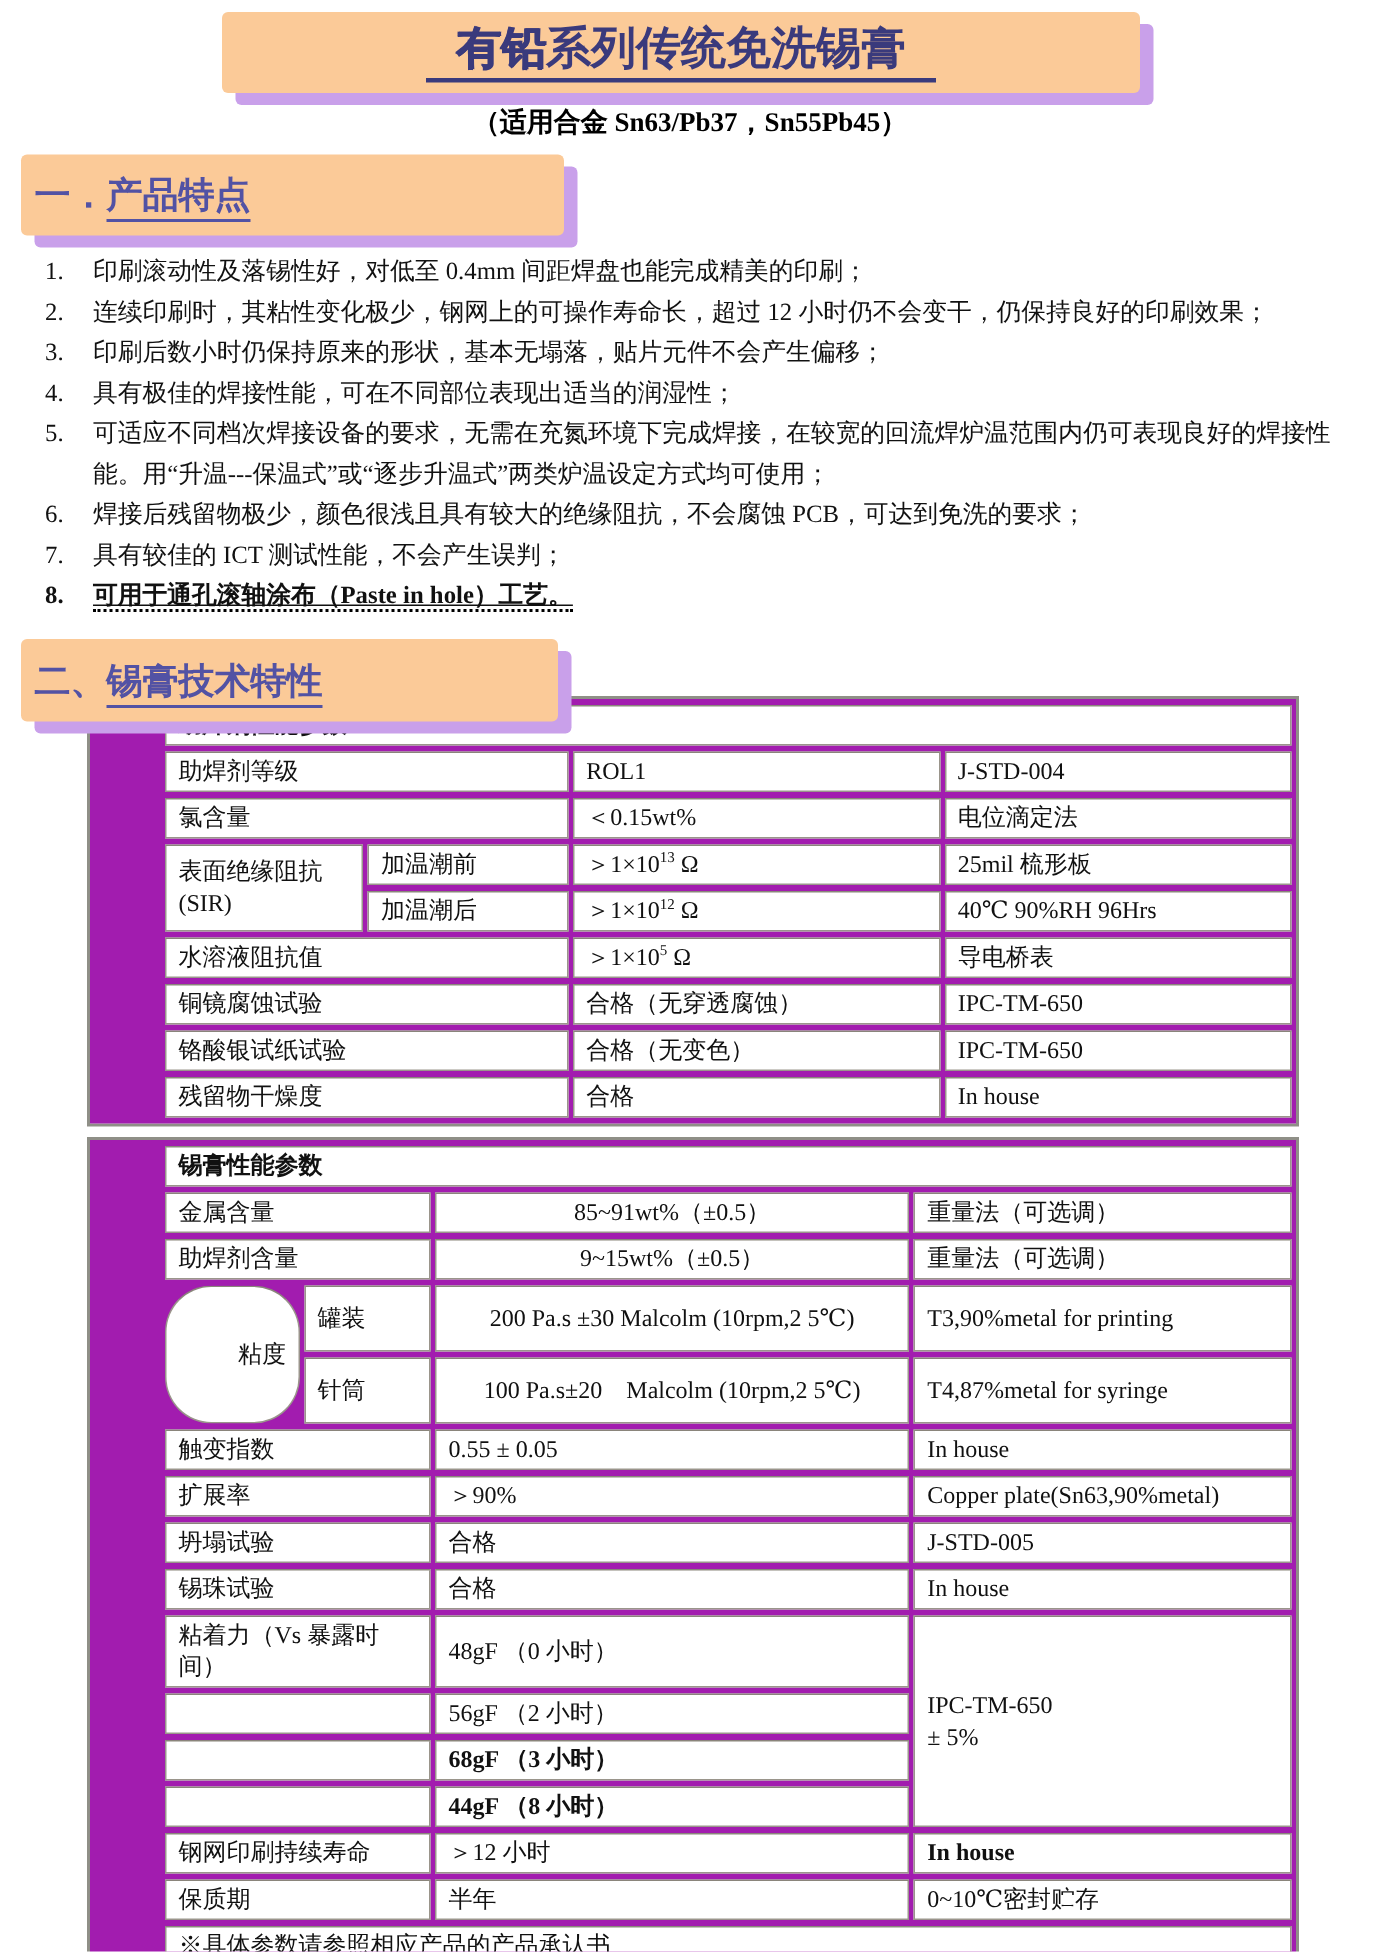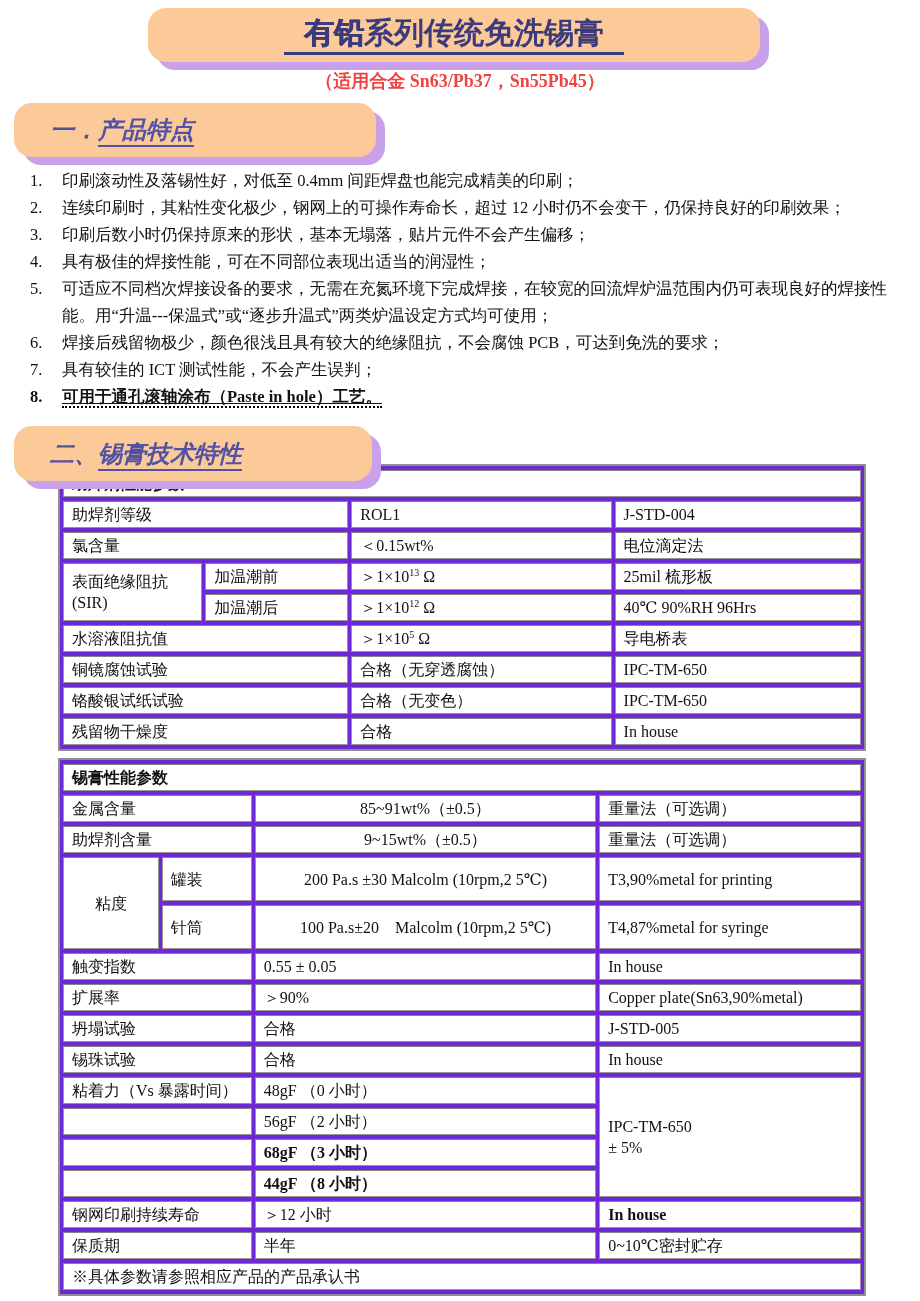--- a/index.html
+++ b/index.html
@@ -10,44 +10,44 @@
     font-family: "Liberation Serif", "DejaVu Serif", serif;
     color: #111;
     position: relative;
     overflow: hidden;
   }
 
   
   .banner {
     position: absolute;
     background: #FBCA98;
-    border-radius: 18px;
+    border-radius: 4px;
     box-shadow: 9px 8px 0 #C9A0EA;
     display: flex; align-items: center;
   }
   .title-banner {
     top: 8px; left: 148px; width: 612px; height: 54px;
     justify-content: center;
   }
   .title-text {
     font-size: 30px; font-weight: bold; color: #3A3A7C;
     border-bottom: 3px solid #3A3A7C;
     padding: 0 20px 1px 20px;
     line-height: 1.2;
     white-space: nowrap;
   }
   .title-lead { text-shadow: 0.8px 0 0 currentColor, 0 0.4px 0 currentColor; }
 
   .subtitle {
     position: absolute; top: 69px; left: 0; width: 920px;
     text-align: center;
-    font-size: 18px; font-weight: bold; color: #ef4444;
-  }
-
-  .sec-banner { padding-left: 36px; font-style: italic; }
+    font-size: 18px; font-weight: bold; color: #000000;
+  }
+
+  .sec-banner { padding-left: 9px; }
   .sec1 { top: 103px; left: 14px; width: 362px; height: 54px; }
   .sec2 { top: 414px; left: 14px; width: 358px; height: 55px; z-index: 3; margin-top: 12px; }
   .sec-text {
     font-size: 24px; font-weight: bold; color: #5252A4;
     white-space: nowrap;
   }
   .sec-underline { border-bottom: 2px solid #5252A4; padding-bottom: 2px; }
 
   
   .features {
@@ -69,39 +69,40 @@
   .tbl-wrap {
     border: 2px solid #8F8F87;
     background: #ffffff;
     padding: 0;
     margin-bottom: 7px;
   }
   table.spec {
     width: 100%;
     border-collapse: separate;
     border-spacing: 3px 4px;
-    background: #6d28d9;
+    background: #a21caf;
+    padding-left: 47px;
   }
   table.spec td {
     background: #ffffff;
     border: 1px solid #9A958B;
     border-top-color: #8A857B;
     font-size: 16px;
     line-height: 21px;
     padding: 2px 8px;
     vertical-align: middle;
     color: #111;
   }
   td.hdr {
     color: #5B4DA8; font-weight: bold;
   }
   td.center { text-align: center; }
   td.tall { height: 44px; }
   td.b { font-weight: bold; }
-  td.viscL { text-align: center; }
+  td.viscL { text-align: right; border-radius: 31px; }
   sup { font-size: 10px; line-height: 0; }
 
   
   col.t1c1 { width: 140px; } col.t1c2 { width: 144px; }
   col.t1c3 { width: 262px; } col.t1c4 { width: 248px; }
   col.t2c1 { width: 96px; }  col.t2c2 { width: 90px; }
   col.t2c3 { width: 342px; } col.t2c4 { width: 262px; }
 </style>
 </head>
 <body>

